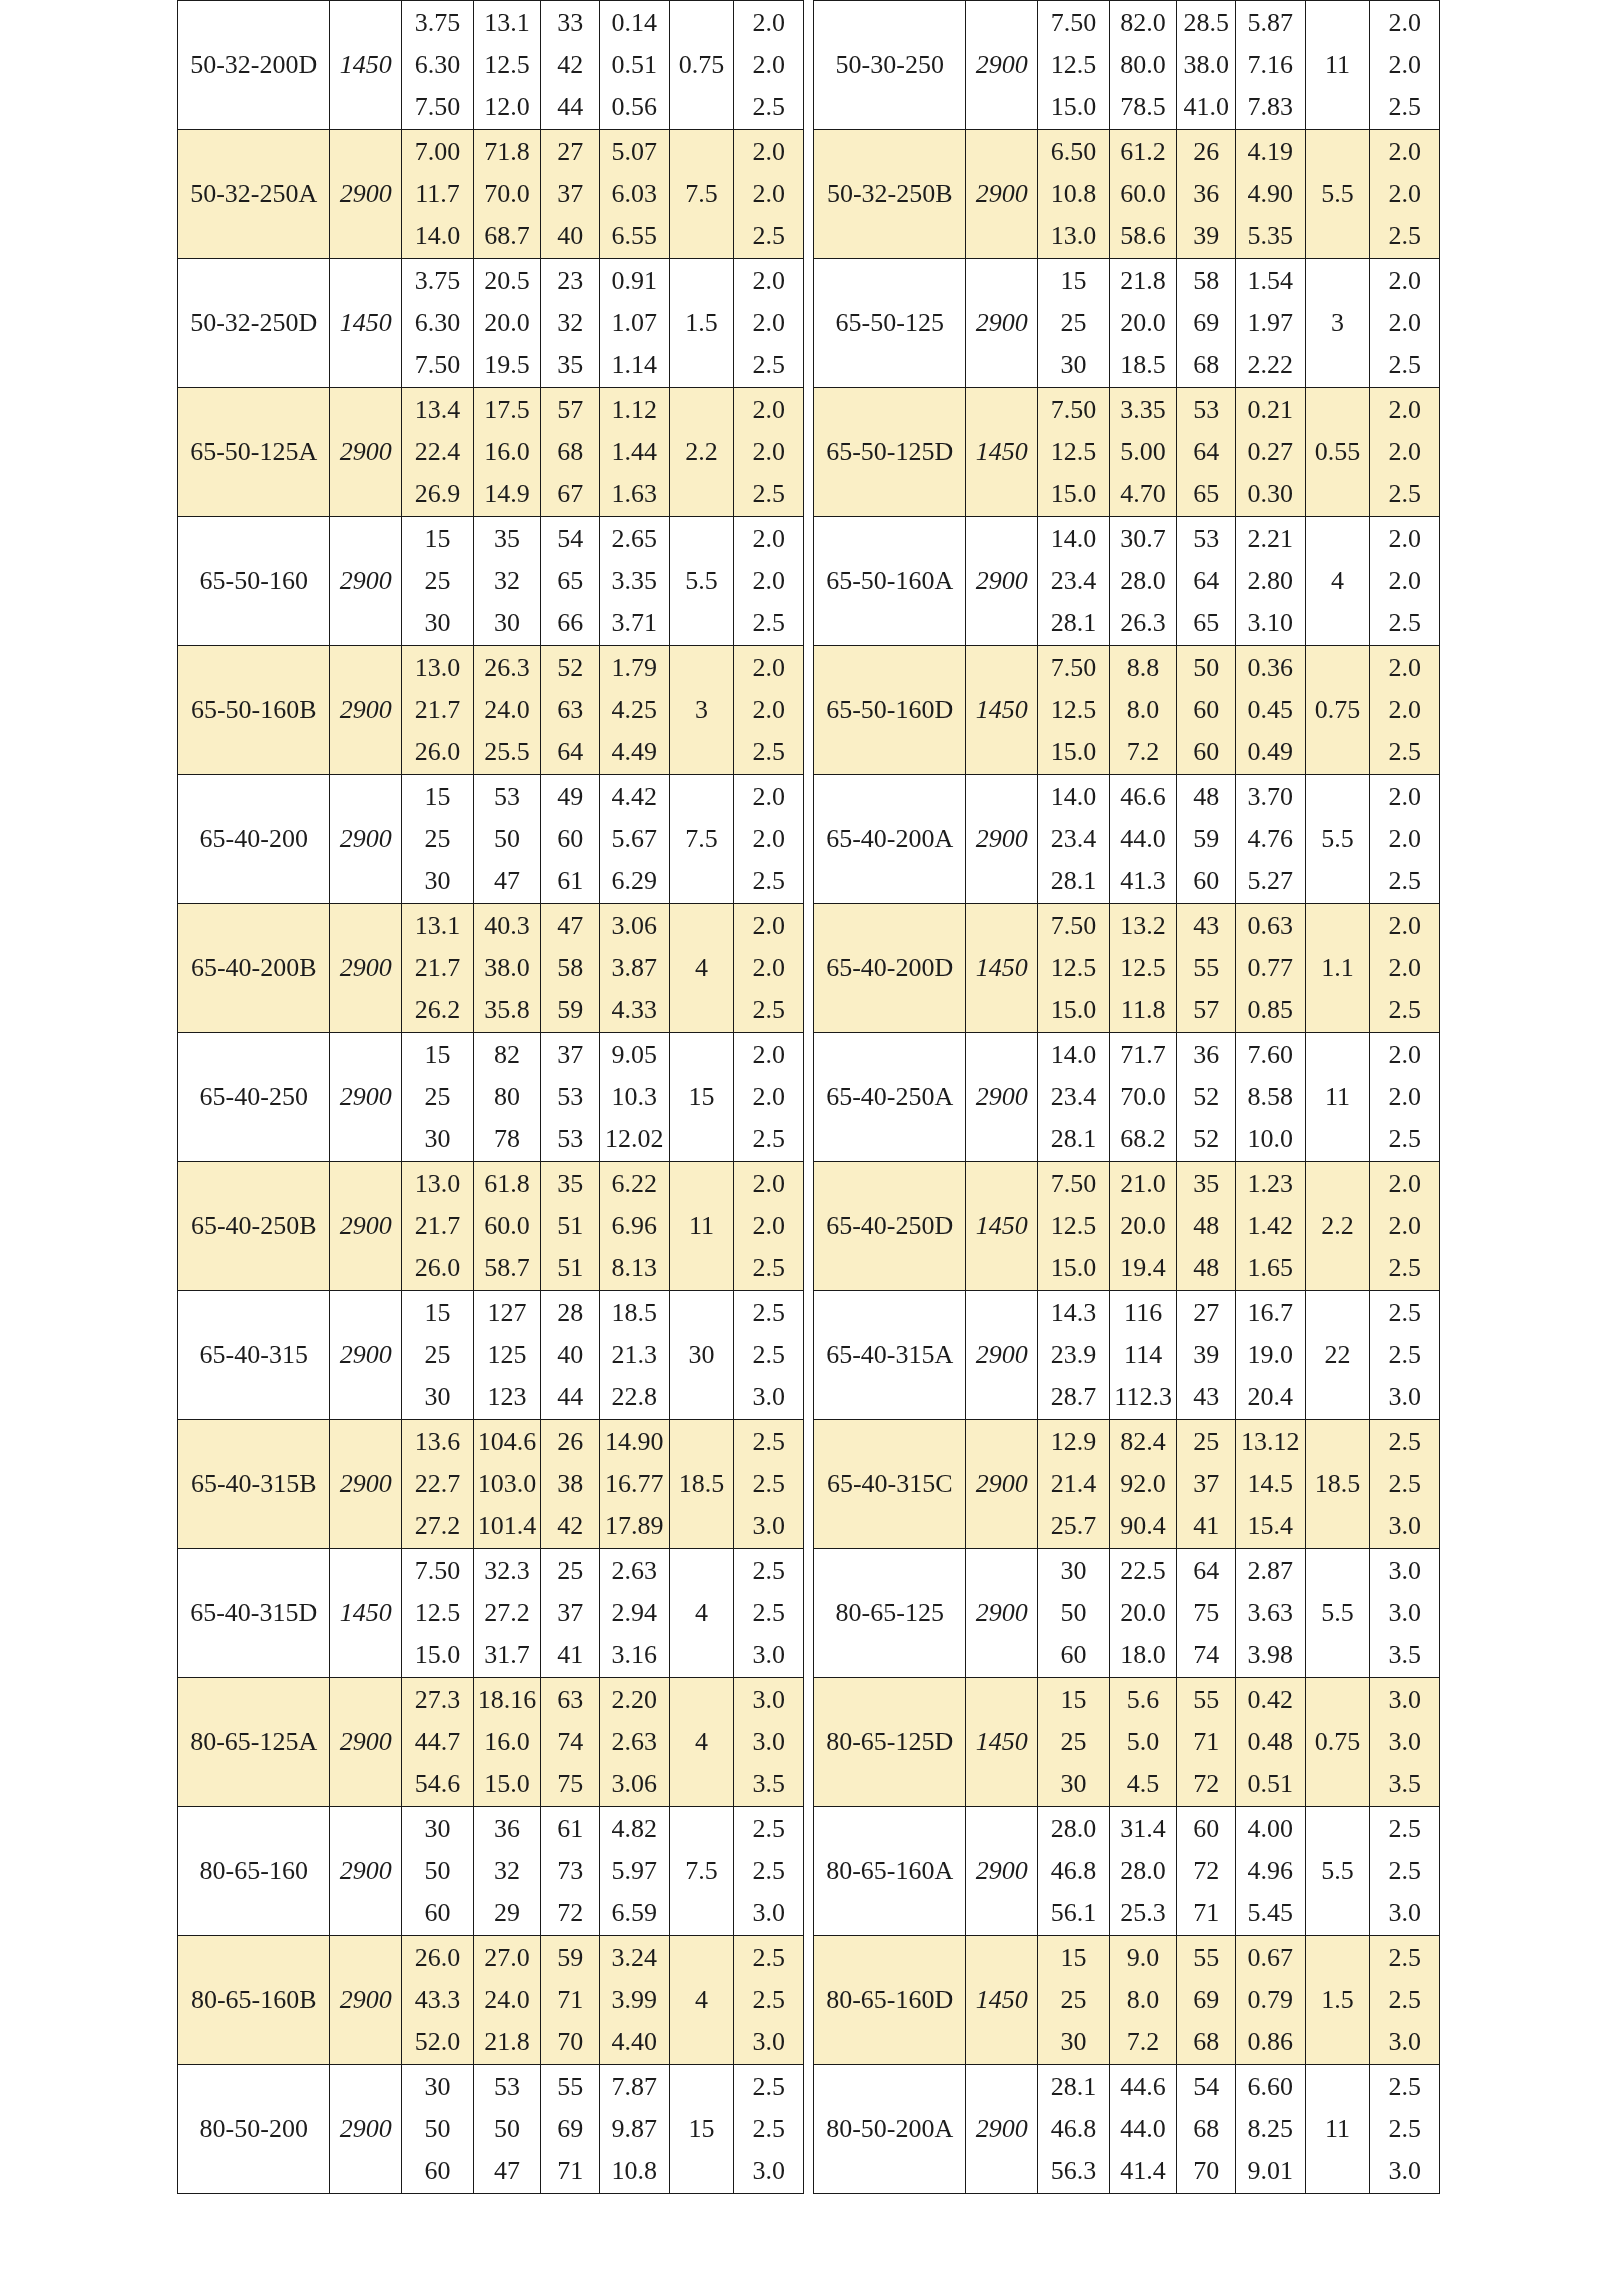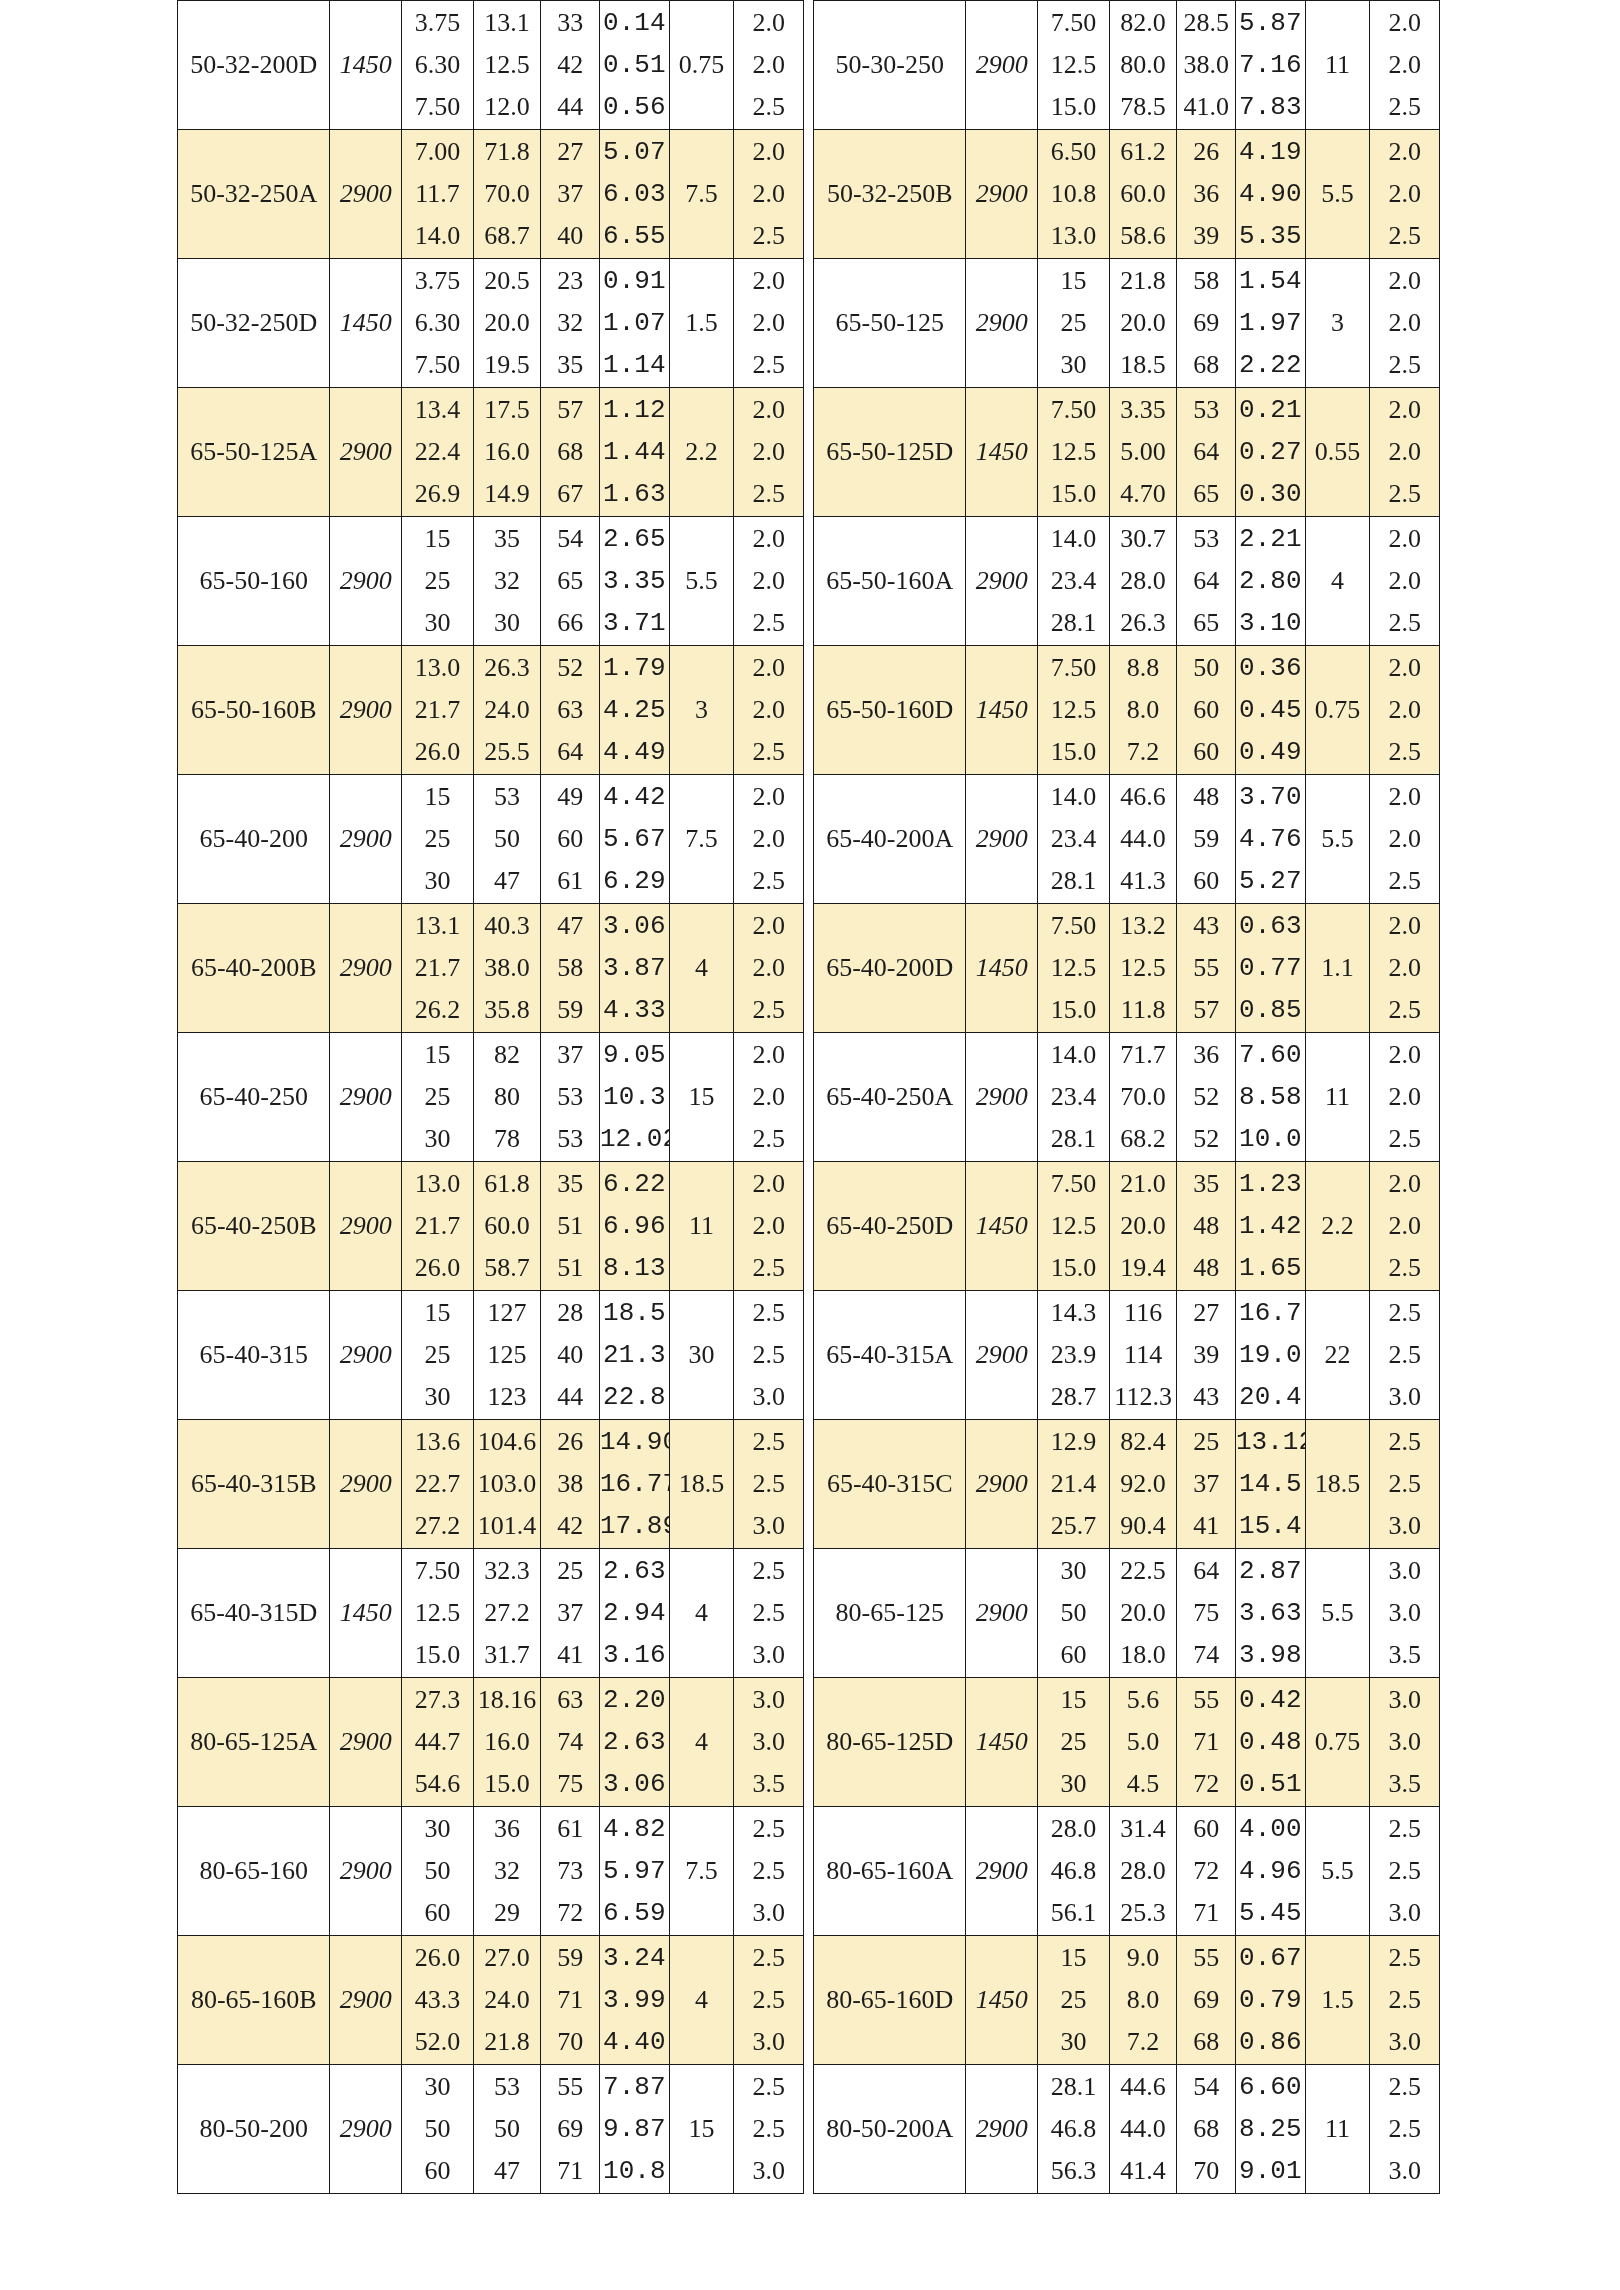--- a/index.html
+++ b/index.html
@@ -31,21 +31,21 @@
     overflow:hidden;
   }
   tr{height:129px;}
   tbody tr:nth-child(even) td{background:var(--cream);}
   .ln{height:42px;line-height:42px;}
   .c-model{width:150px;}
   .c-rpm{width:70px;font-style:italic;}
   .c-q{width:70px;}
   .c-h{width:66px;}
   .c-eff{width:57px;}
-  .c-power{width:68px;font-family:Liberation Mono, monospace;}
+  .c-power{width:68px;}
   .c-motor{width:63px;margin-top:32px;}
   .c-grade{width:68px;text-align:center;}
 </style>
 </head>
 <body>
 
 <div class="sheet">
   <table>
     <tbody>
         <tr>

